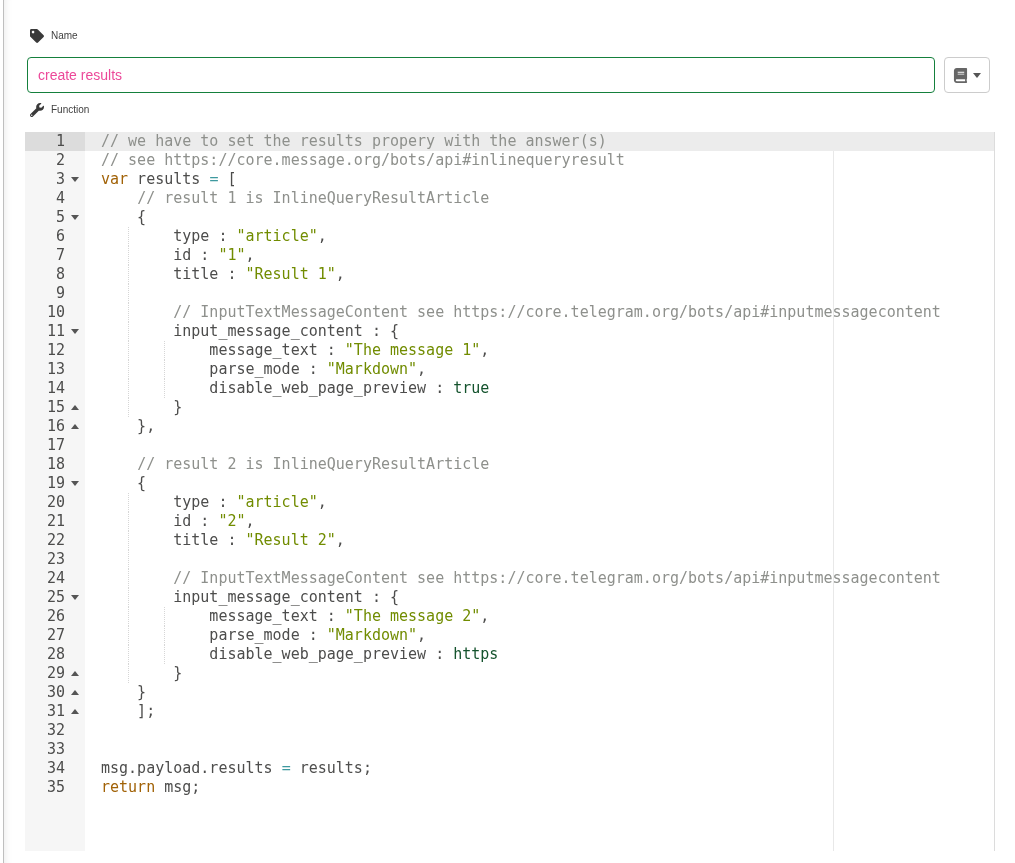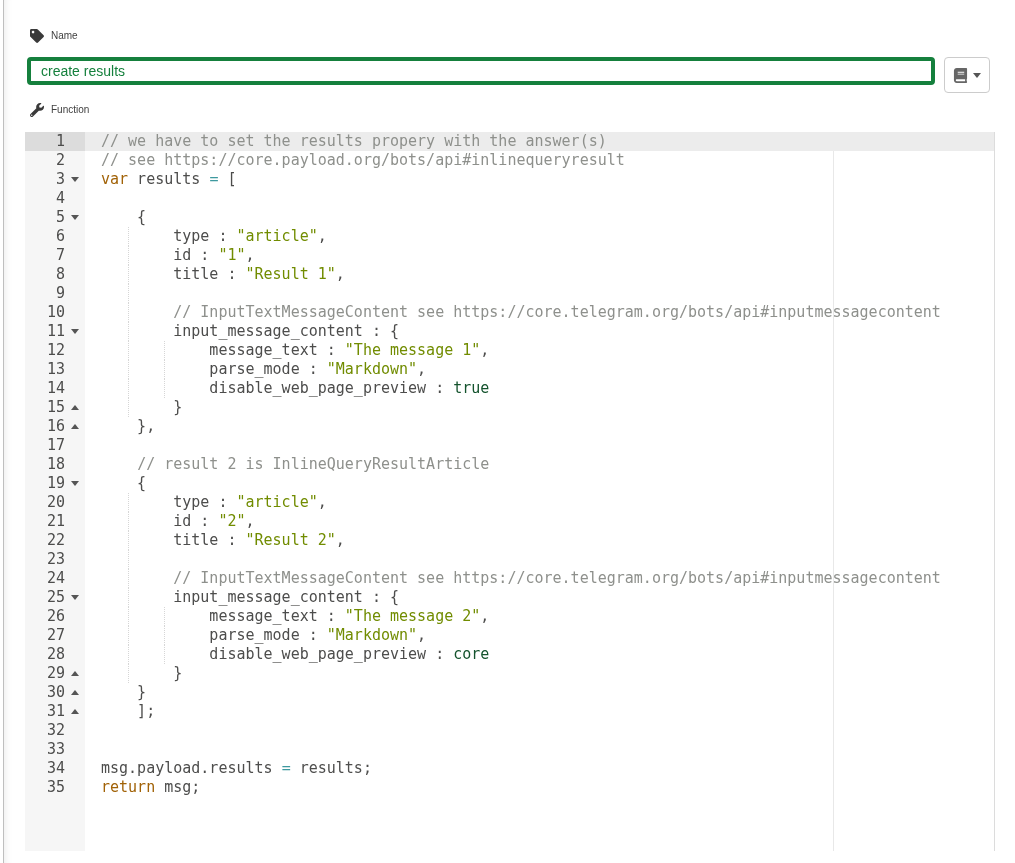--- a/index.html
+++ b/index.html
@@ -29,26 +29,26 @@
     width: 14px; height: 14px;
     margin-right: 7px;
     color: #3a3a3a;
     flex: 0 0 auto;
   }
   .ui-icon svg { width: 100%; height: 100%; display: block; fill: currentColor; }
 
   .input-row { display: flex; margin-top: 13px; height: 36px; }
   .name-input {
     flex: 1;
-    height: 28px;
-    border: 4px solid #15803d;
+    height: 36px;
+    border: 1px solid #15803d;
     border-radius: 4px;
     padding: 0 10px;
     font-size: 14px;
-    color: #15803d;
+    color: #ec4899;
     font-family: "Liberation Sans", sans-serif;
     outline: none;
     background: #fff;
   }
   .lib-button {
     width: 46px;
     height: 36px;
     margin-left: 9px;
     border: 1px solid #ccc;
     border-radius: 4px;
@@ -347,23 +347,23 @@
             <span class="gutter-fold"></span>
           </div>
           <div class="gutter-cell">
             <span class="gutter-num">35</span>
             <span class="gutter-fold"></span>
           </div>
         </div>
       <div class="code" id="code">
         <div class="print-margin"></div>
       <div class="line active"><span class="tok-comment">// we have to set the results propery with the answer(s)</span></div>
-          <div class="line"><span class="tok-comment">// see https://core.payload.org/bots/api#inlinequeryresult</span></div>
+          <div class="line"><span class="tok-comment">// see https://core.message.org/bots/api#inlinequeryresult</span></div>
           <div class="line"><span class="tok-keyword">var</span><span class="tok-plain"> results </span><span class="tok-operator">=</span><span class="tok-plain"> [</span></div>
-          <div class="line"><span class="tok-plain">    </span></div>
+          <div class="line"><span class="tok-plain">    </span><span class="tok-comment">// result 1 is InlineQueryResultArticle</span></div>
           <div class="line"><span class="tok-plain">    {</span></div>
           <div class="line"><i class="guide" style="left: calc(4ch + 7px);"></i><span class="tok-plain">        type : </span><span class="tok-string">"article"</span><span class="tok-plain">,</span></div>
           <div class="line"><i class="guide" style="left: calc(4ch + 7px);"></i><span class="tok-plain">        id : </span><span class="tok-string">"1"</span><span class="tok-plain">,</span></div>
           <div class="line"><i class="guide" style="left: calc(4ch + 7px);"></i><span class="tok-plain">        title : </span><span class="tok-string">"Result 1"</span><span class="tok-plain">,</span></div>
           <div class="line"><i class="guide" style="left: calc(4ch + 7px);"></i></div>
           <div class="line"><i class="guide" style="left: calc(4ch + 7px);"></i><span class="tok-plain">        </span><span class="tok-comment">// InputTextMessageContent see https://core.telegram.org/bots/api#inputmessagecontent</span></div>
           <div class="line"><i class="guide" style="left: calc(4ch + 7px);"></i><span class="tok-plain">        input_message_content : {</span></div>
           <div class="line"><i class="guide" style="left: calc(4ch + 7px);"></i><i class="guide" style="left: calc(8ch + 7px);"></i><span class="tok-plain">            message_text : </span><span class="tok-string">"The message 1"</span><span class="tok-plain">,</span></div>
           <div class="line"><i class="guide" style="left: calc(4ch + 7px);"></i><i class="guide" style="left: calc(8ch + 7px);"></i><span class="tok-plain">            parse_mode : </span><span class="tok-string">"Markdown"</span><span class="tok-plain">,</span></div>
           <div class="line"><i class="guide" style="left: calc(4ch + 7px);"></i><i class="guide" style="left: calc(8ch + 7px);"></i><span class="tok-plain">            disable_web_page_preview : </span><span class="tok-boolean">true</span></div>
@@ -373,21 +373,21 @@
           <div class="line"><span class="tok-plain">    </span><span class="tok-comment">// result 2 is InlineQueryResultArticle</span></div>
           <div class="line"><span class="tok-plain">    {</span></div>
           <div class="line"><i class="guide" style="left: calc(4ch + 7px);"></i><span class="tok-plain">        type : </span><span class="tok-string">"article"</span><span class="tok-plain">,</span></div>
           <div class="line"><i class="guide" style="left: calc(4ch + 7px);"></i><span class="tok-plain">        id : </span><span class="tok-string">"2"</span><span class="tok-plain">,</span></div>
           <div class="line"><i class="guide" style="left: calc(4ch + 7px);"></i><span class="tok-plain">        title : </span><span class="tok-string">"Result 2"</span><span class="tok-plain">,</span></div>
           <div class="line"><i class="guide" style="left: calc(4ch + 7px);"></i></div>
           <div class="line"><i class="guide" style="left: calc(4ch + 7px);"></i><span class="tok-plain">        </span><span class="tok-comment">// InputTextMessageContent see https://core.telegram.org/bots/api#inputmessagecontent</span></div>
           <div class="line"><i class="guide" style="left: calc(4ch + 7px);"></i><span class="tok-plain">        input_message_content : {</span></div>
           <div class="line"><i class="guide" style="left: calc(4ch + 7px);"></i><i class="guide" style="left: calc(8ch + 7px);"></i><span class="tok-plain">            message_text : </span><span class="tok-string">"The message 2"</span><span class="tok-plain">,</span></div>
           <div class="line"><i class="guide" style="left: calc(4ch + 7px);"></i><i class="guide" style="left: calc(8ch + 7px);"></i><span class="tok-plain">            parse_mode : </span><span class="tok-string">"Markdown"</span><span class="tok-plain">,</span></div>
-          <div class="line"><i class="guide" style="left: calc(4ch + 7px);"></i><i class="guide" style="left: calc(8ch + 7px);"></i><span class="tok-plain">            disable_web_page_preview : </span><span class="tok-boolean">core</span></div>
+          <div class="line"><i class="guide" style="left: calc(4ch + 7px);"></i><i class="guide" style="left: calc(8ch + 7px);"></i><span class="tok-plain">            disable_web_page_preview : </span><span class="tok-boolean">https</span></div>
           <div class="line"><i class="guide" style="left: calc(4ch + 7px);"></i><span class="tok-plain">        }</span></div>
           <div class="line"><span class="tok-plain">    }</span></div>
           <div class="line"><span class="tok-plain">    ];</span></div>
           <div class="line"></div>
           <div class="line"></div>
           <div class="line"><span class="tok-plain">msg.payload.results </span><span class="tok-operator">=</span><span class="tok-plain"> results;</span></div>
           <div class="line"><span class="tok-keyword">return</span><span class="tok-plain"> msg;</span></div>
         </div>
     </div>
 

